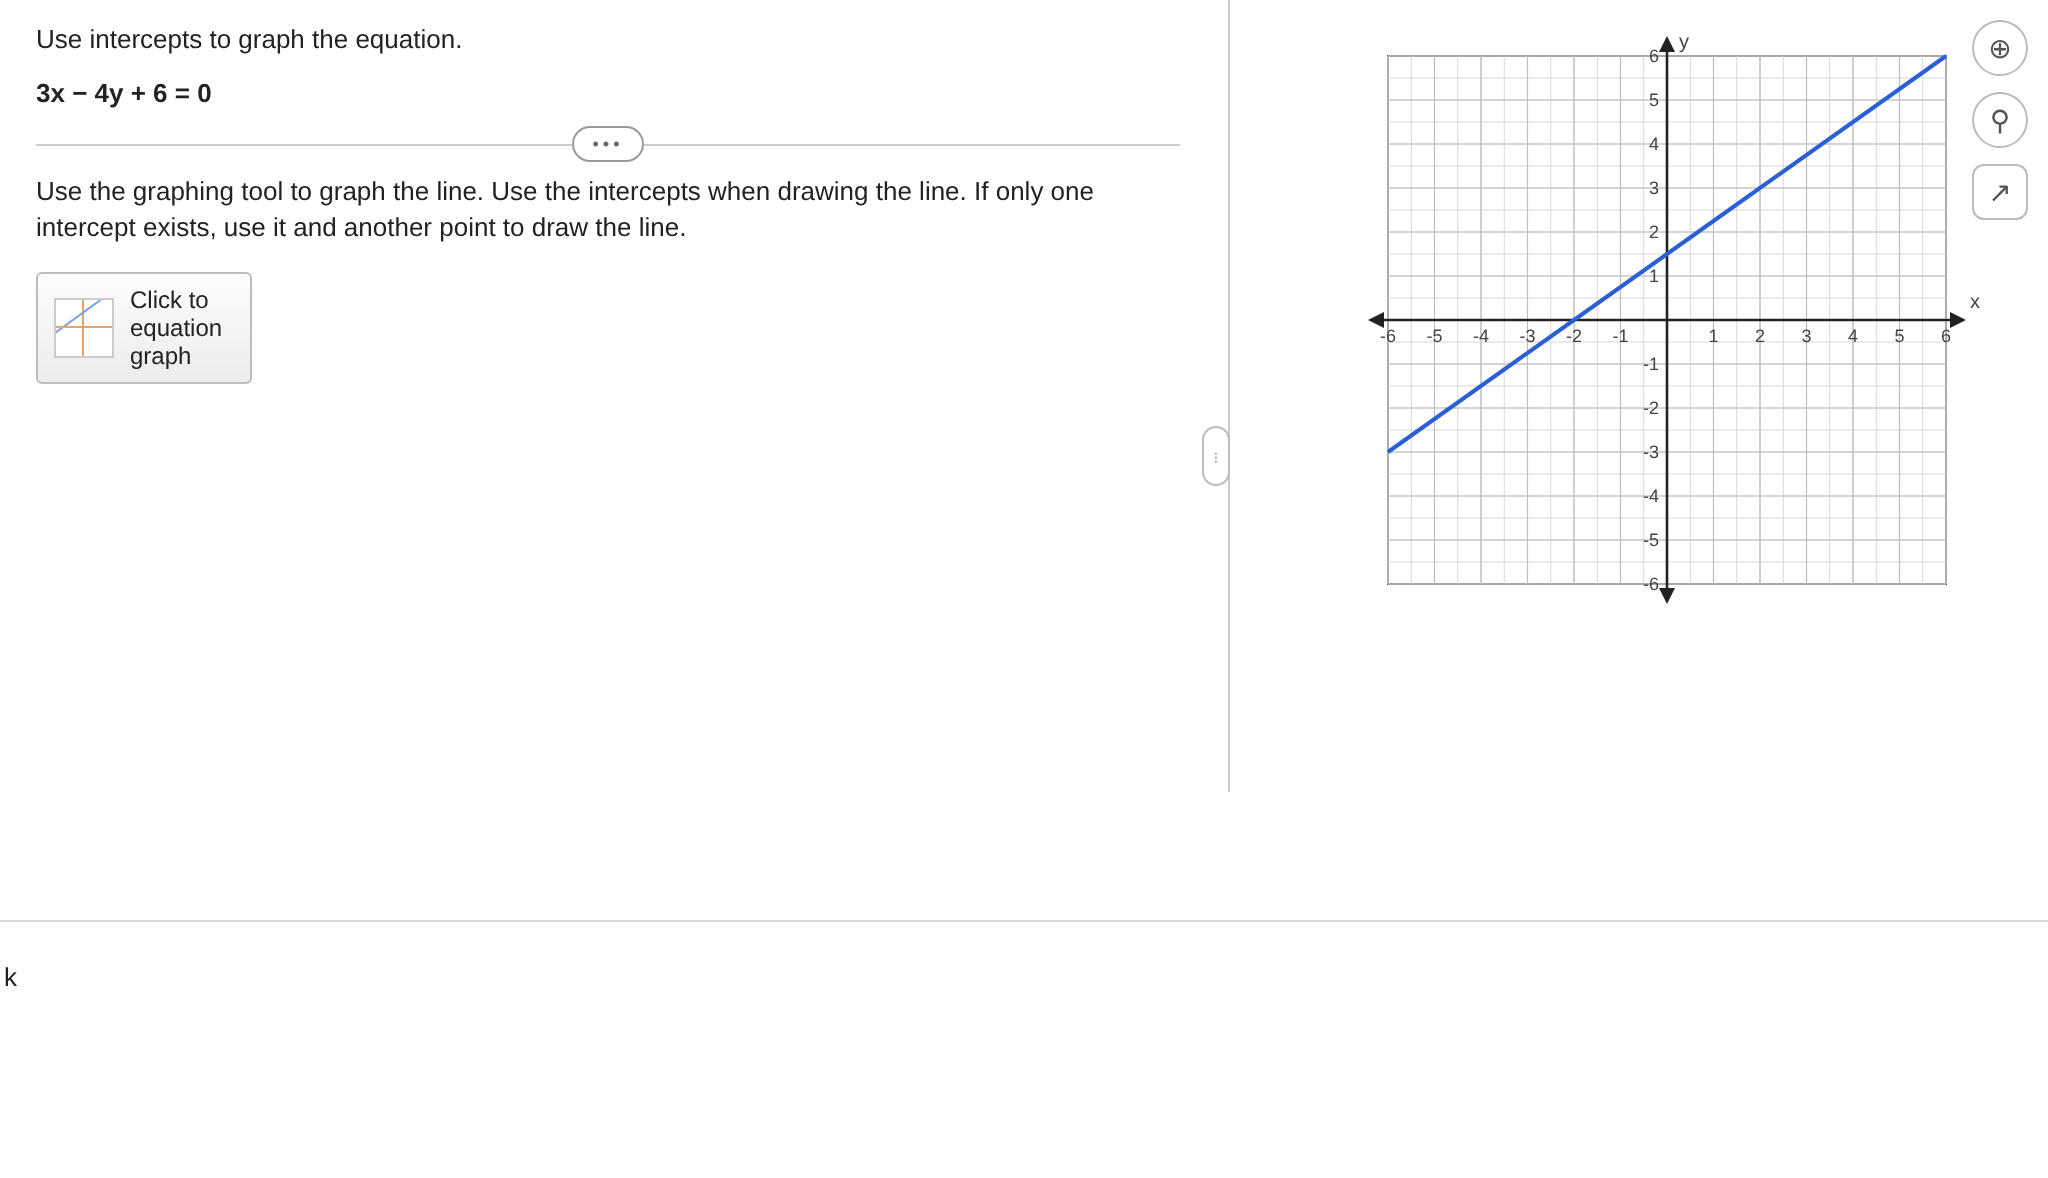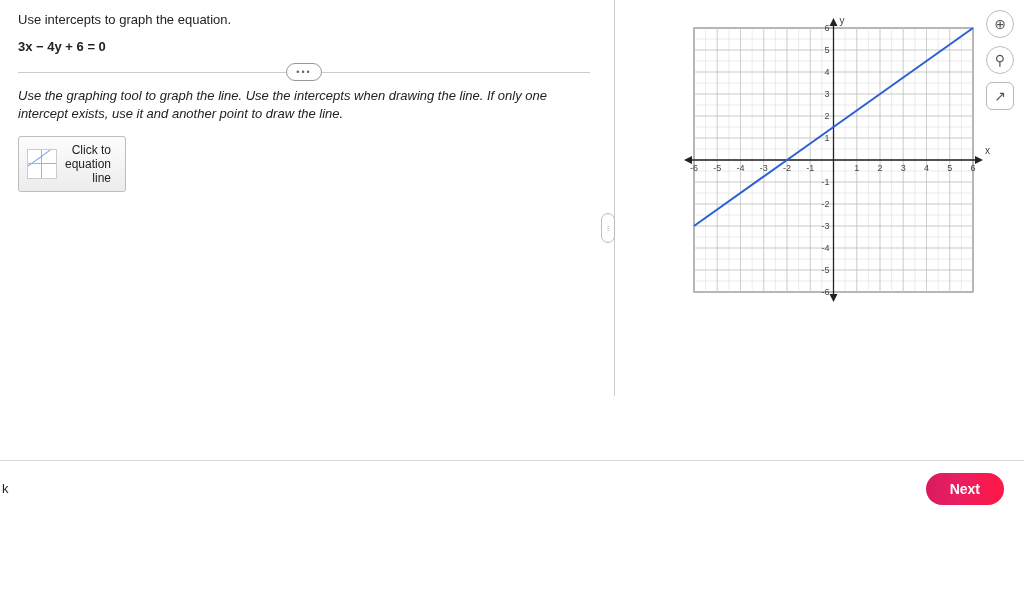--- a/index.html
+++ b/index.html
@@ -5,22 +5,22 @@
   html,body{margin:0;padding:0;font-family:Arial,Helvetica,sans-serif;font-size:13px;color:#222;background:#fff;}
   .page{position:relative;width:1024px;height:516px;overflow:hidden;}
   .content{position:absolute;left:0;top:0;right:0;bottom:60px;display:flex;}
   .left{flex:0 0 608px;padding:12px 18px 0 18px;box-sizing:border-box;position:relative;}
   .v-div{position:absolute;left:614px;top:0;bottom:60px;width:1px;background:#ccc;}
   .right{flex:1;padding:8px 14px 0 24px;box-sizing:border-box;position:relative;}
   .q-title{margin:0 0 12px 0;font-size:13px;}
   .equation{margin:0 0 18px 0;font-size:13px;font-weight:bold;}
   .h-rule{border:none;border-top:1px solid #ccc;margin:0 0 14px 0;position:relative;}
   .ellipsis-pill{position:absolute;left:50%;top:-9px;transform:translateX(-50%);width:34px;height:16px;border:1px solid #999;border-radius:9px;background:#fff;display:flex;align-items:center;justify-content:center;font-size:9px;color:#666;letter-spacing:2px;}
-  .instr{margin:4px 0 14px 0;font-size:13px;line-height:1.35;font-style:italic;}
-  .enlarge-btn{display:inline-flex;align-items:center;gap:8px;border:1px solid #bdbdbd;background:linear-gradient(#fdfdfd,#ececec);padding:6px 14px 6px 8px;border-radius:3px;font-size:12px;color:#222;cursor:pointer;text-align:right;}
+  .instr{margin:4px 0 14px 0;font-size:13px;line-height:1.35;}
+  .enlarge-btn{display:inline-flex;align-items:center;gap:8px;border:1px solid #bdbdbd;background:linear-gradient(#fdfdfd,#ececec);padding:6px 14px 6px 8px;border-radius:3px;font-size:12px;color:#222;cursor:pointer;}
   .enlarge-btn .thumb{width:28px;height:28px;border:1px solid #ccc;background:#fff;position:relative;overflow:hidden;}
   .enlarge-btn .thumb::before,.enlarge-btn .thumb::after{content:"";position:absolute;background:#e7a36a;}
   .enlarge-btn .thumb::before{left:13px;top:0;width:1px;height:100%;}
   .enlarge-btn .thumb::after{top:13px;left:0;height:1px;width:100%;}
   .enlarge-btn .thumb .diag{position:absolute;left:-6px;top:20px;width:44px;height:1px;background:#7aa3e5;transform:rotate(-36deg);transform-origin:left center;}
   .mid-handle{position:absolute;left:608px;top:50%;transform:translate(-50%,-50%);width:12px;height:28px;border:1px solid #bbb;border-radius:7px;background:#fff;display:flex;align-items:center;justify-content:center;font-size:8px;color:#888;flex-direction:column;line-height:3px;}
   .mid-handle span{display:block;height:2px;}
   .graph-wrap{position:relative;width:315px;height:300px;margin:2px 0 0 44px;}
   .tool-col{position:absolute;right:10px;top:10px;display:flex;flex-direction:column;gap:8px;}
   .tool-btn{width:26px;height:26px;border:1px solid #bbb;border-radius:50%;background:#fff;display:flex;align-items:center;justify-content:center;font-size:14px;color:#555;cursor:pointer;}
@@ -47,21 +47,21 @@
     </div>
     <p class="instr">Use the graphing tool to graph the line.  Use the intercepts when drawing the line.  If only one intercept exists, use it and another point to draw the line.</p>
 
     <div class="enlarge-btn">
       <span class="thumb">
             <span class="diag"></span>
           </span>
       <span>
         <span>Click to</span><br>
         <span>equation</span><br>
-        <span>line</span>
+        <span>graph</span>
       </span>
     </div>
   </div>
 
   <div class="v-div"></div>
   <div class="mid-handle">
         <span>·</span>
         <span>·</span>
         <span>·</span>
       </div>
@@ -184,16 +184,15 @@
     <div class="tool-col">
       <div class="tool-btn">⊕</div>
       <div class="tool-btn">⚲</div>
       <div class="tool-btn sq">↗</div>
     </div>
   </div>
 </div>
 
 <div class="footer">
   <span class="k">k</span>
-  <button class="next-btn">Next</button>
 </div>
 
 </div>
 
 </body></html>

